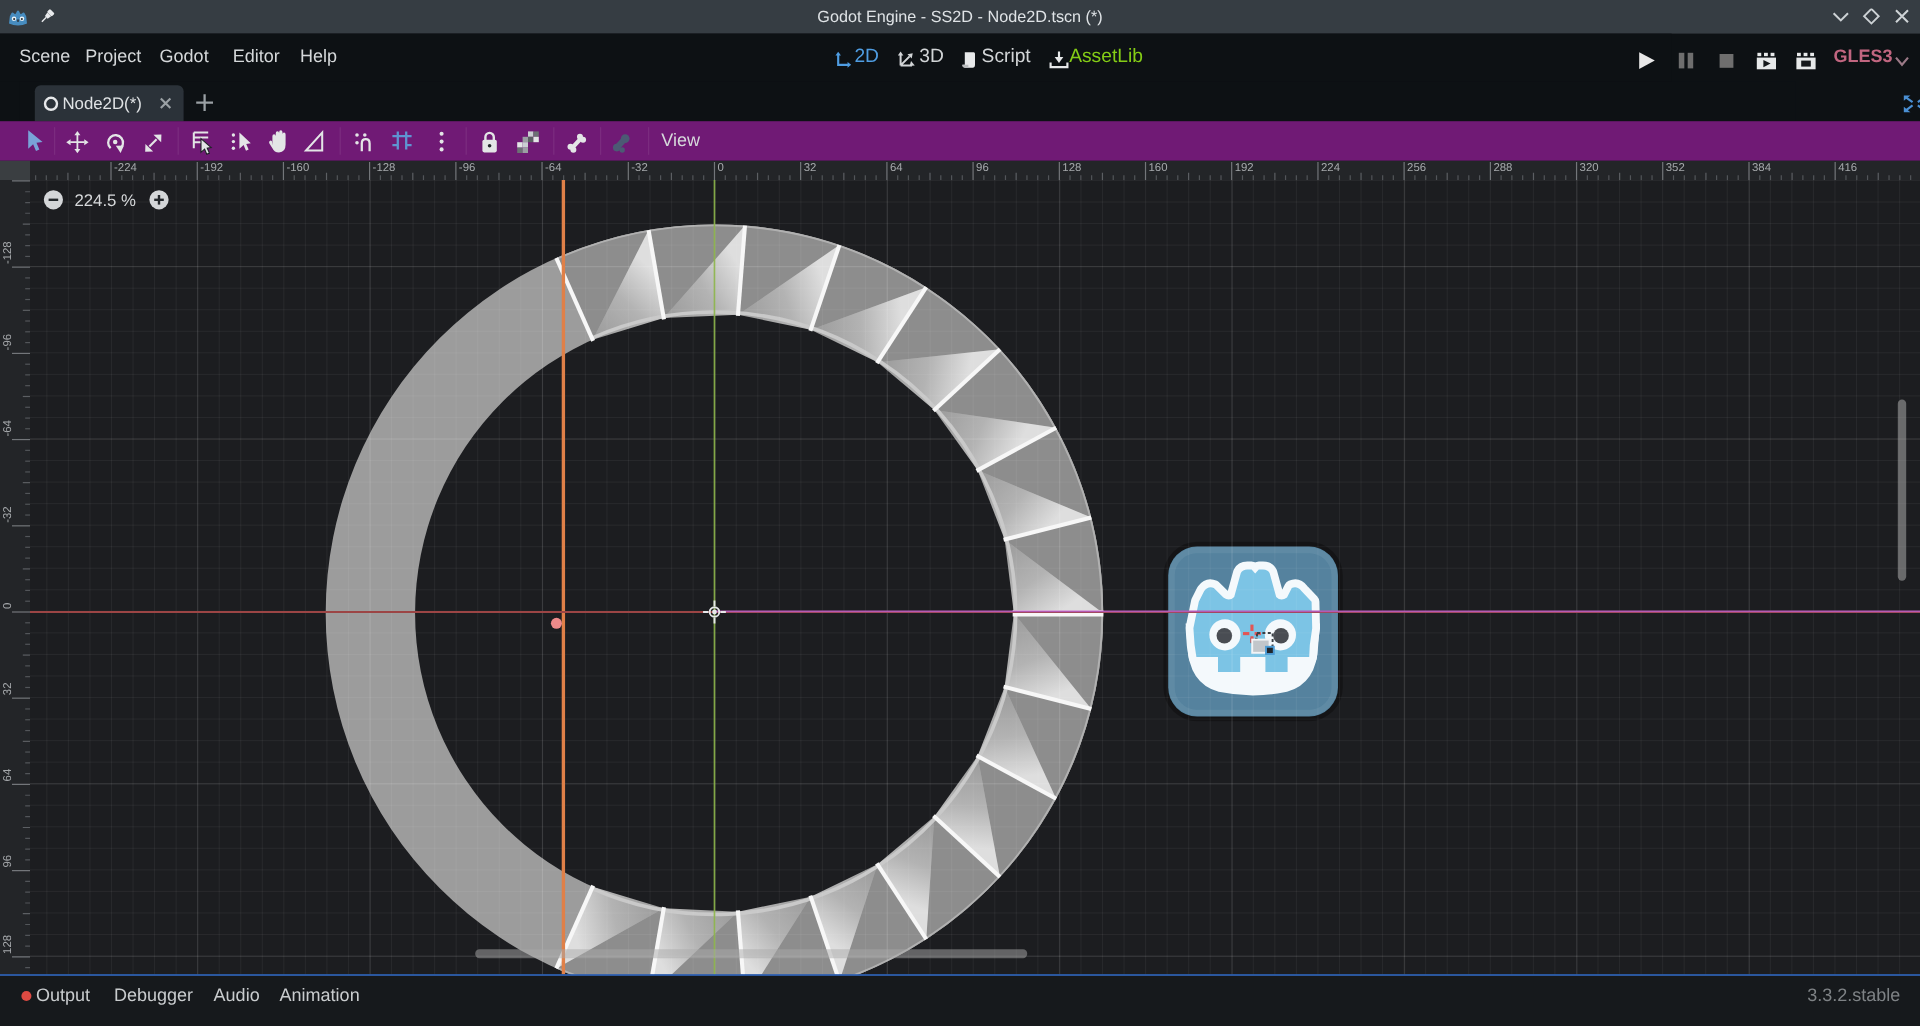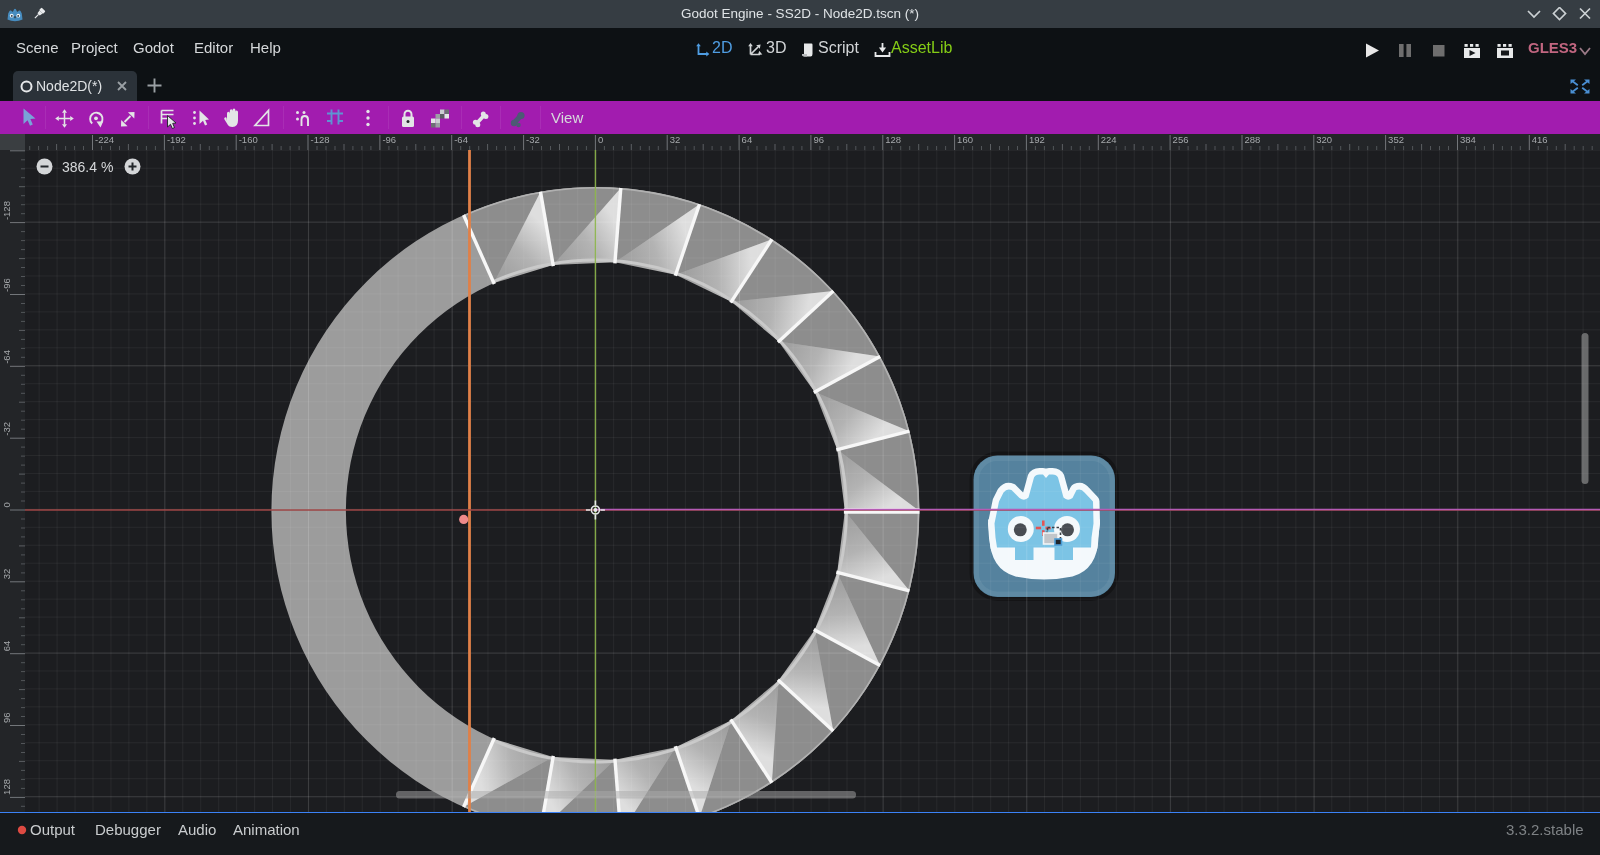--- a/index.html
+++ b/index.html
@@ -2,25 +2,25 @@
 <html><head><meta charset="utf-8">
 <style>
 * { margin:0; padding:0; box-sizing:border-box; }
 html,body { width:1600px; height:855px; overflow:hidden; background:#0d1114;
   font-family:"Liberation Sans", sans-serif; }
 .abs { position:absolute; }
 #titlebar { left:0; top:0; width:1600px; height:28px; background:#363d43; }
 #title { width:100%; text-align:center; line-height:28px; font-size:13.5px; color:#dfe3e6; }
 #menubar { left:0; top:28px; width:1393px; height:40px; background:#0d1114; }
 .menu { position:absolute; top:0; height:40px; line-height:40px; font-size:15px; color:#d5d8da; }
-#tabrow { left:0; top:68px; width:1480px; height:33px; background:#0d1114; }
+#tabrow { left:16px; top:68px; width:1480px; height:33px; background:#0d1114; }
 #tab { position:absolute; left:13px; top:3px; width:124px; height:30px; background:#2b3239;
   border-radius:5px 5px 0 0; }
 #tabtext { position:absolute; left:23px; top:0; height:30px; line-height:30px; font-size:14px; color:#dfe2e4; }
-#toolbar { left:0; top:101px; width:1600px; height:33px; background:#a21caf; }
+#toolbar { left:0; top:101px; width:1600px; height:33px; background:#701a75; }
 .tsep { position:absolute; top:5px; width:1px; height:23px; background:rgba(255,255,255,0.08); }
 #viewtxt { position:absolute; left:551px; top:0; height:33px; line-height:33px; font-size:15px; color:#d6d9db; }
 #corner { left:0; top:134px; width:25px; height:16px; background:#3a3e41; }
 #topruler { left:25px; top:134px; width:1575px; height:16px; background:#232528;text-align:center; }
 #leftruler { left:0; top:150px; width:25px; height:662px; background:#232528; }
 #canvas { left:25px; top:150px; width:1575px; height:662px; background:#1c1d20; }
 #grid { left:25px; top:150px; width:1575px; height:662px;
   background-image:
     linear-gradient(90deg, rgba(255,255,255,0.10) 1px, transparent 1px),
     linear-gradient(0deg,  rgba(255,255,255,0.10) 1px, transparent 1px),
@@ -677,21 +677,21 @@
     <circle cx="463.7" cy="519.4" r="4.6" fill="#ee8a8a"></circle>
     <rect x="396" y="791" width="460" height="7.5" rx="3.5" fill="#aaaaaa" opacity="0.5"></rect>
     <rect x="1581.5" y="333" width="7" height="151" rx="3.5" fill="#aaaaaa" opacity="0.55"></rect>
   </svg>
 </div>
 <div class="abs" style="left:36px;top:158px;width:220px;height:17px">
   <svg class="abs" style="left:0;top:0" width="17" height="17" viewBox="0 0 17 17">
     <circle cx="8.5" cy="8.5" r="8" fill="#d4d6d8"></circle>
     <rect x="4.5" y="7.5" width="8" height="2" fill="#23272b"></rect>
   </svg>
-  <div class="abs" style="left:26px;top:1px;font-size:14px;color:#d6d8da">386.4 %</div>
+  <div class="abs" style="left:26px;top:1px;font-size:14px;color:#d6d8da">224.5 %</div>
   <svg class="abs" style="left:88px;top:0" width="17" height="17" viewBox="0 0 17 17">
     <circle cx="8.5" cy="8.5" r="8" fill="#d4d6d8"></circle>
     <rect x="4.5" y="7.5" width="8" height="2" fill="#23272b"></rect>
     <rect x="7.5" y="4.5" width="2" height="8" fill="#23272b"></rect>
   </svg>
 </div>
 <div class="abs" id="bottombar">
   <svg class="abs" style="left:17px;top:12px" width="10" height="10" viewBox="0 0 10 10">
     <circle cx="5" cy="5" r="4.2" fill="#dd4a42"></circle>
   </svg>

